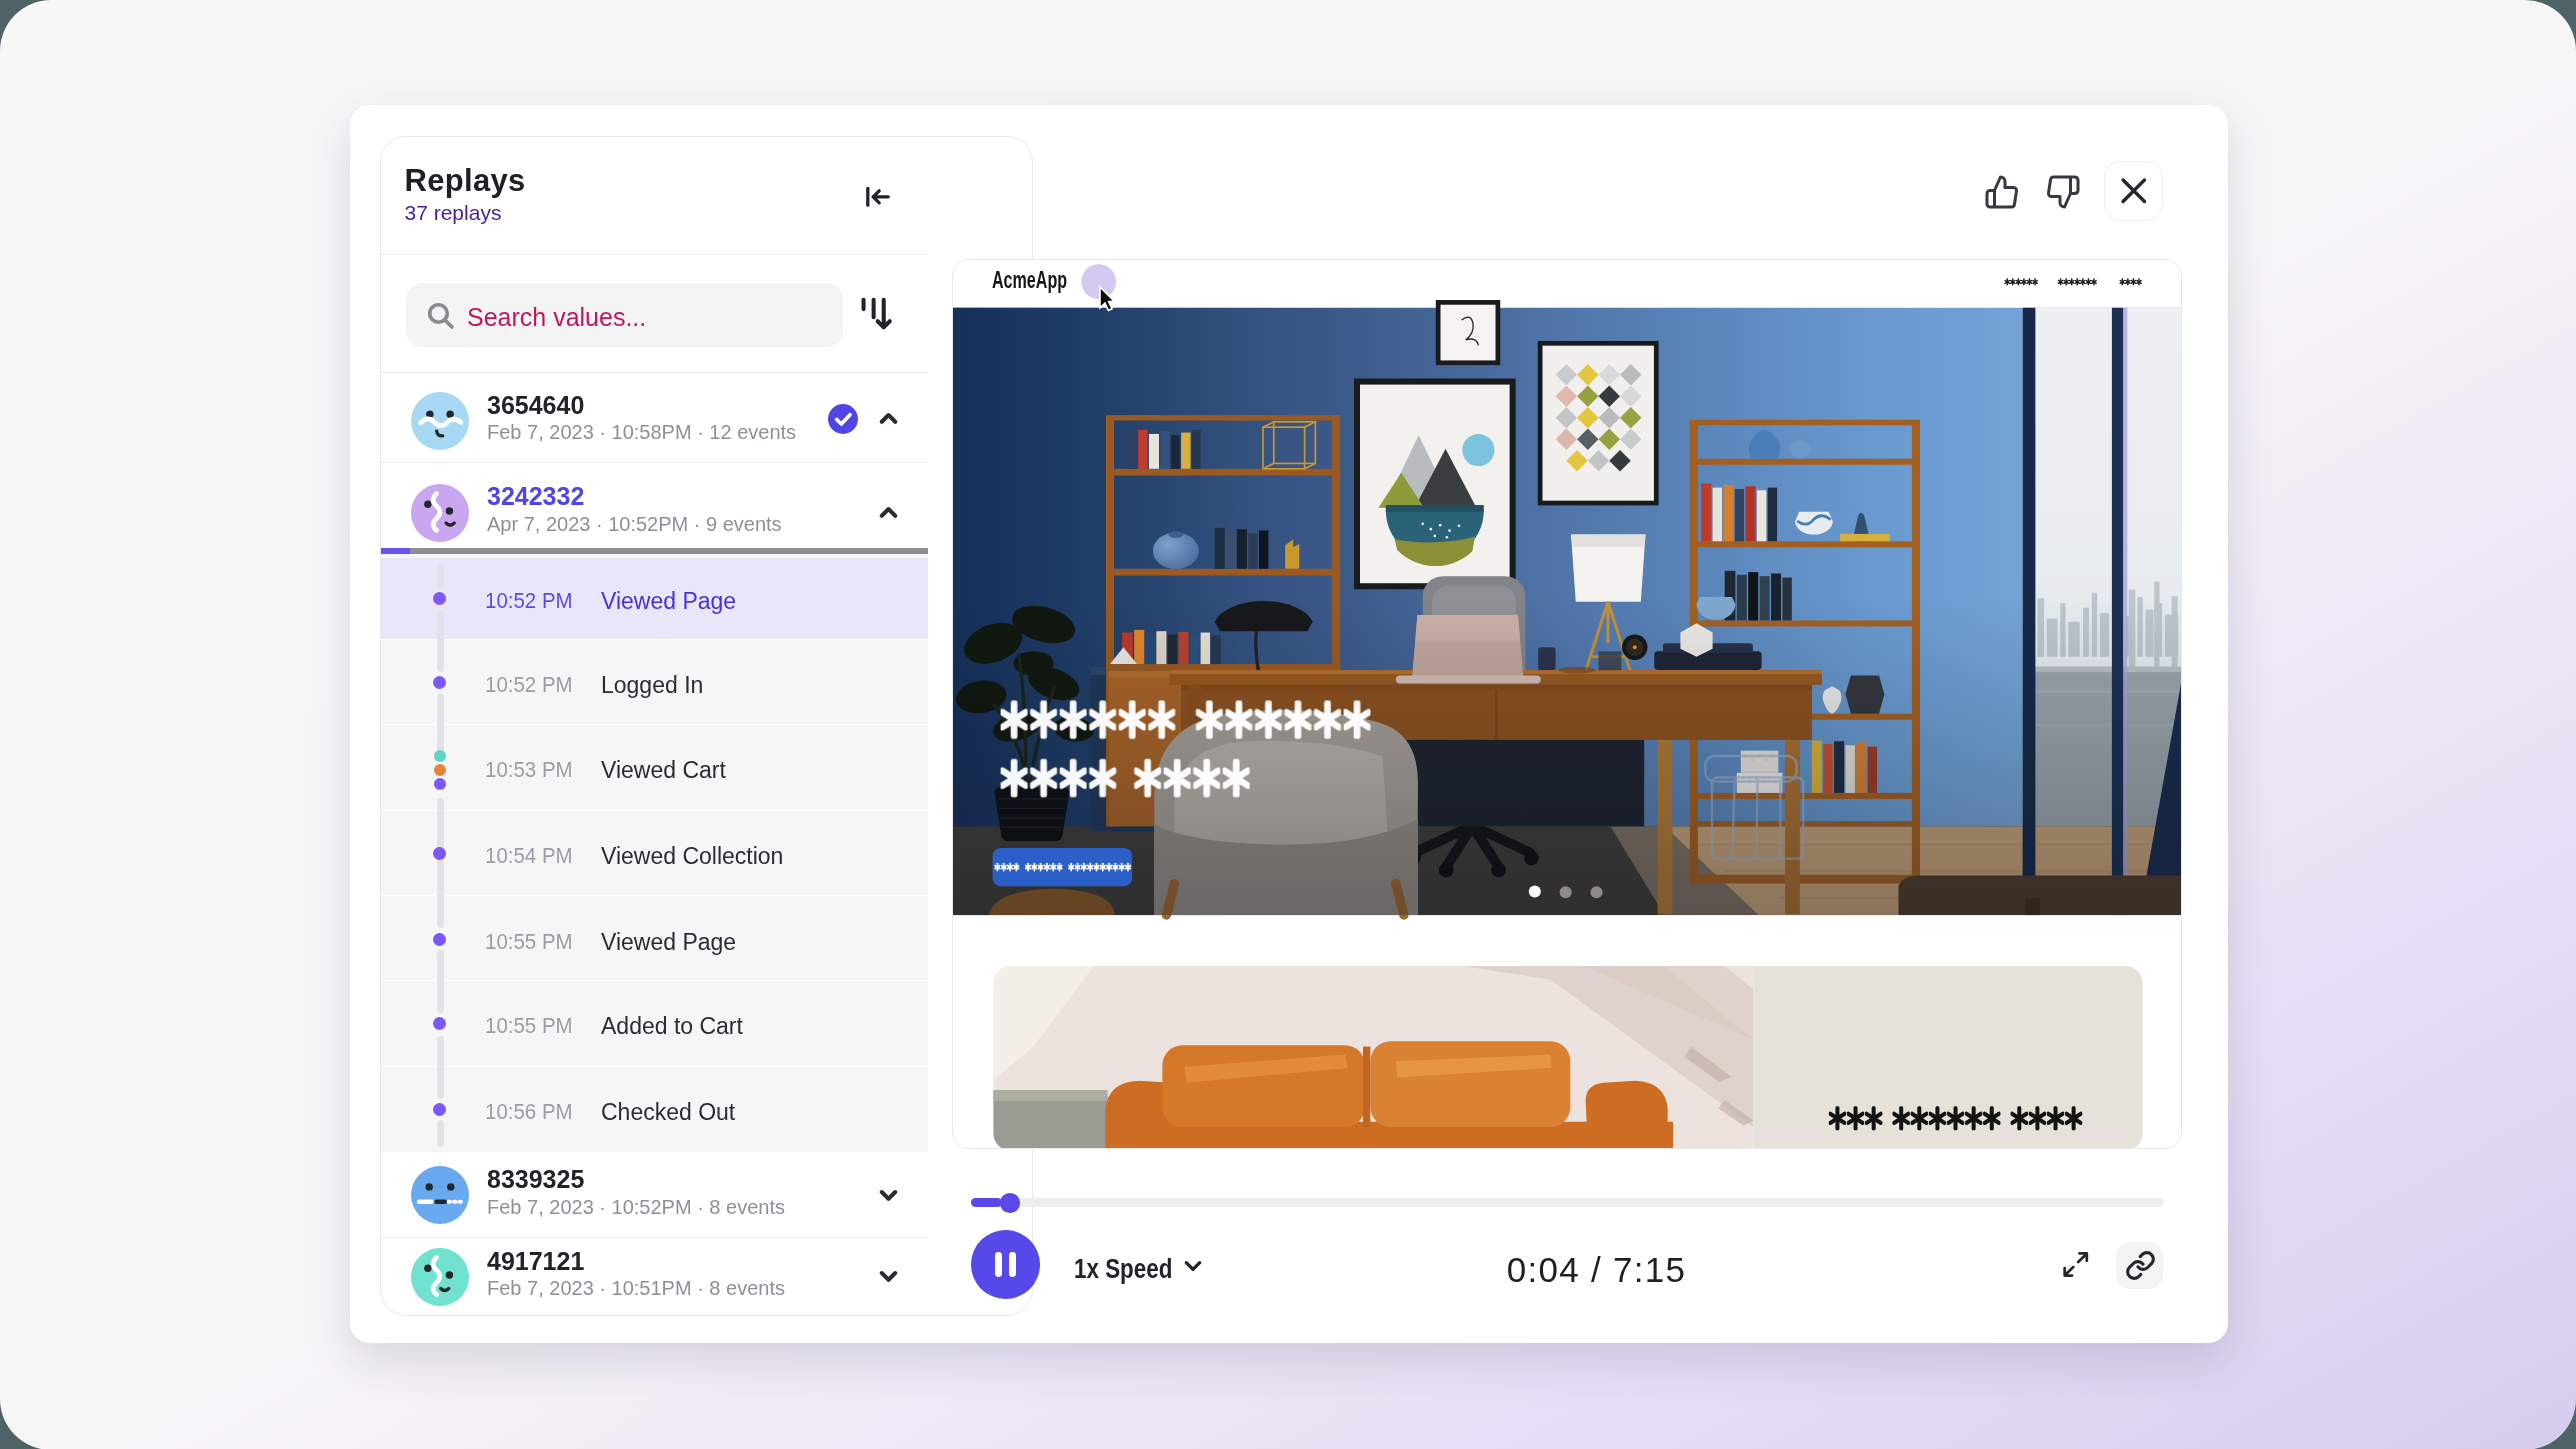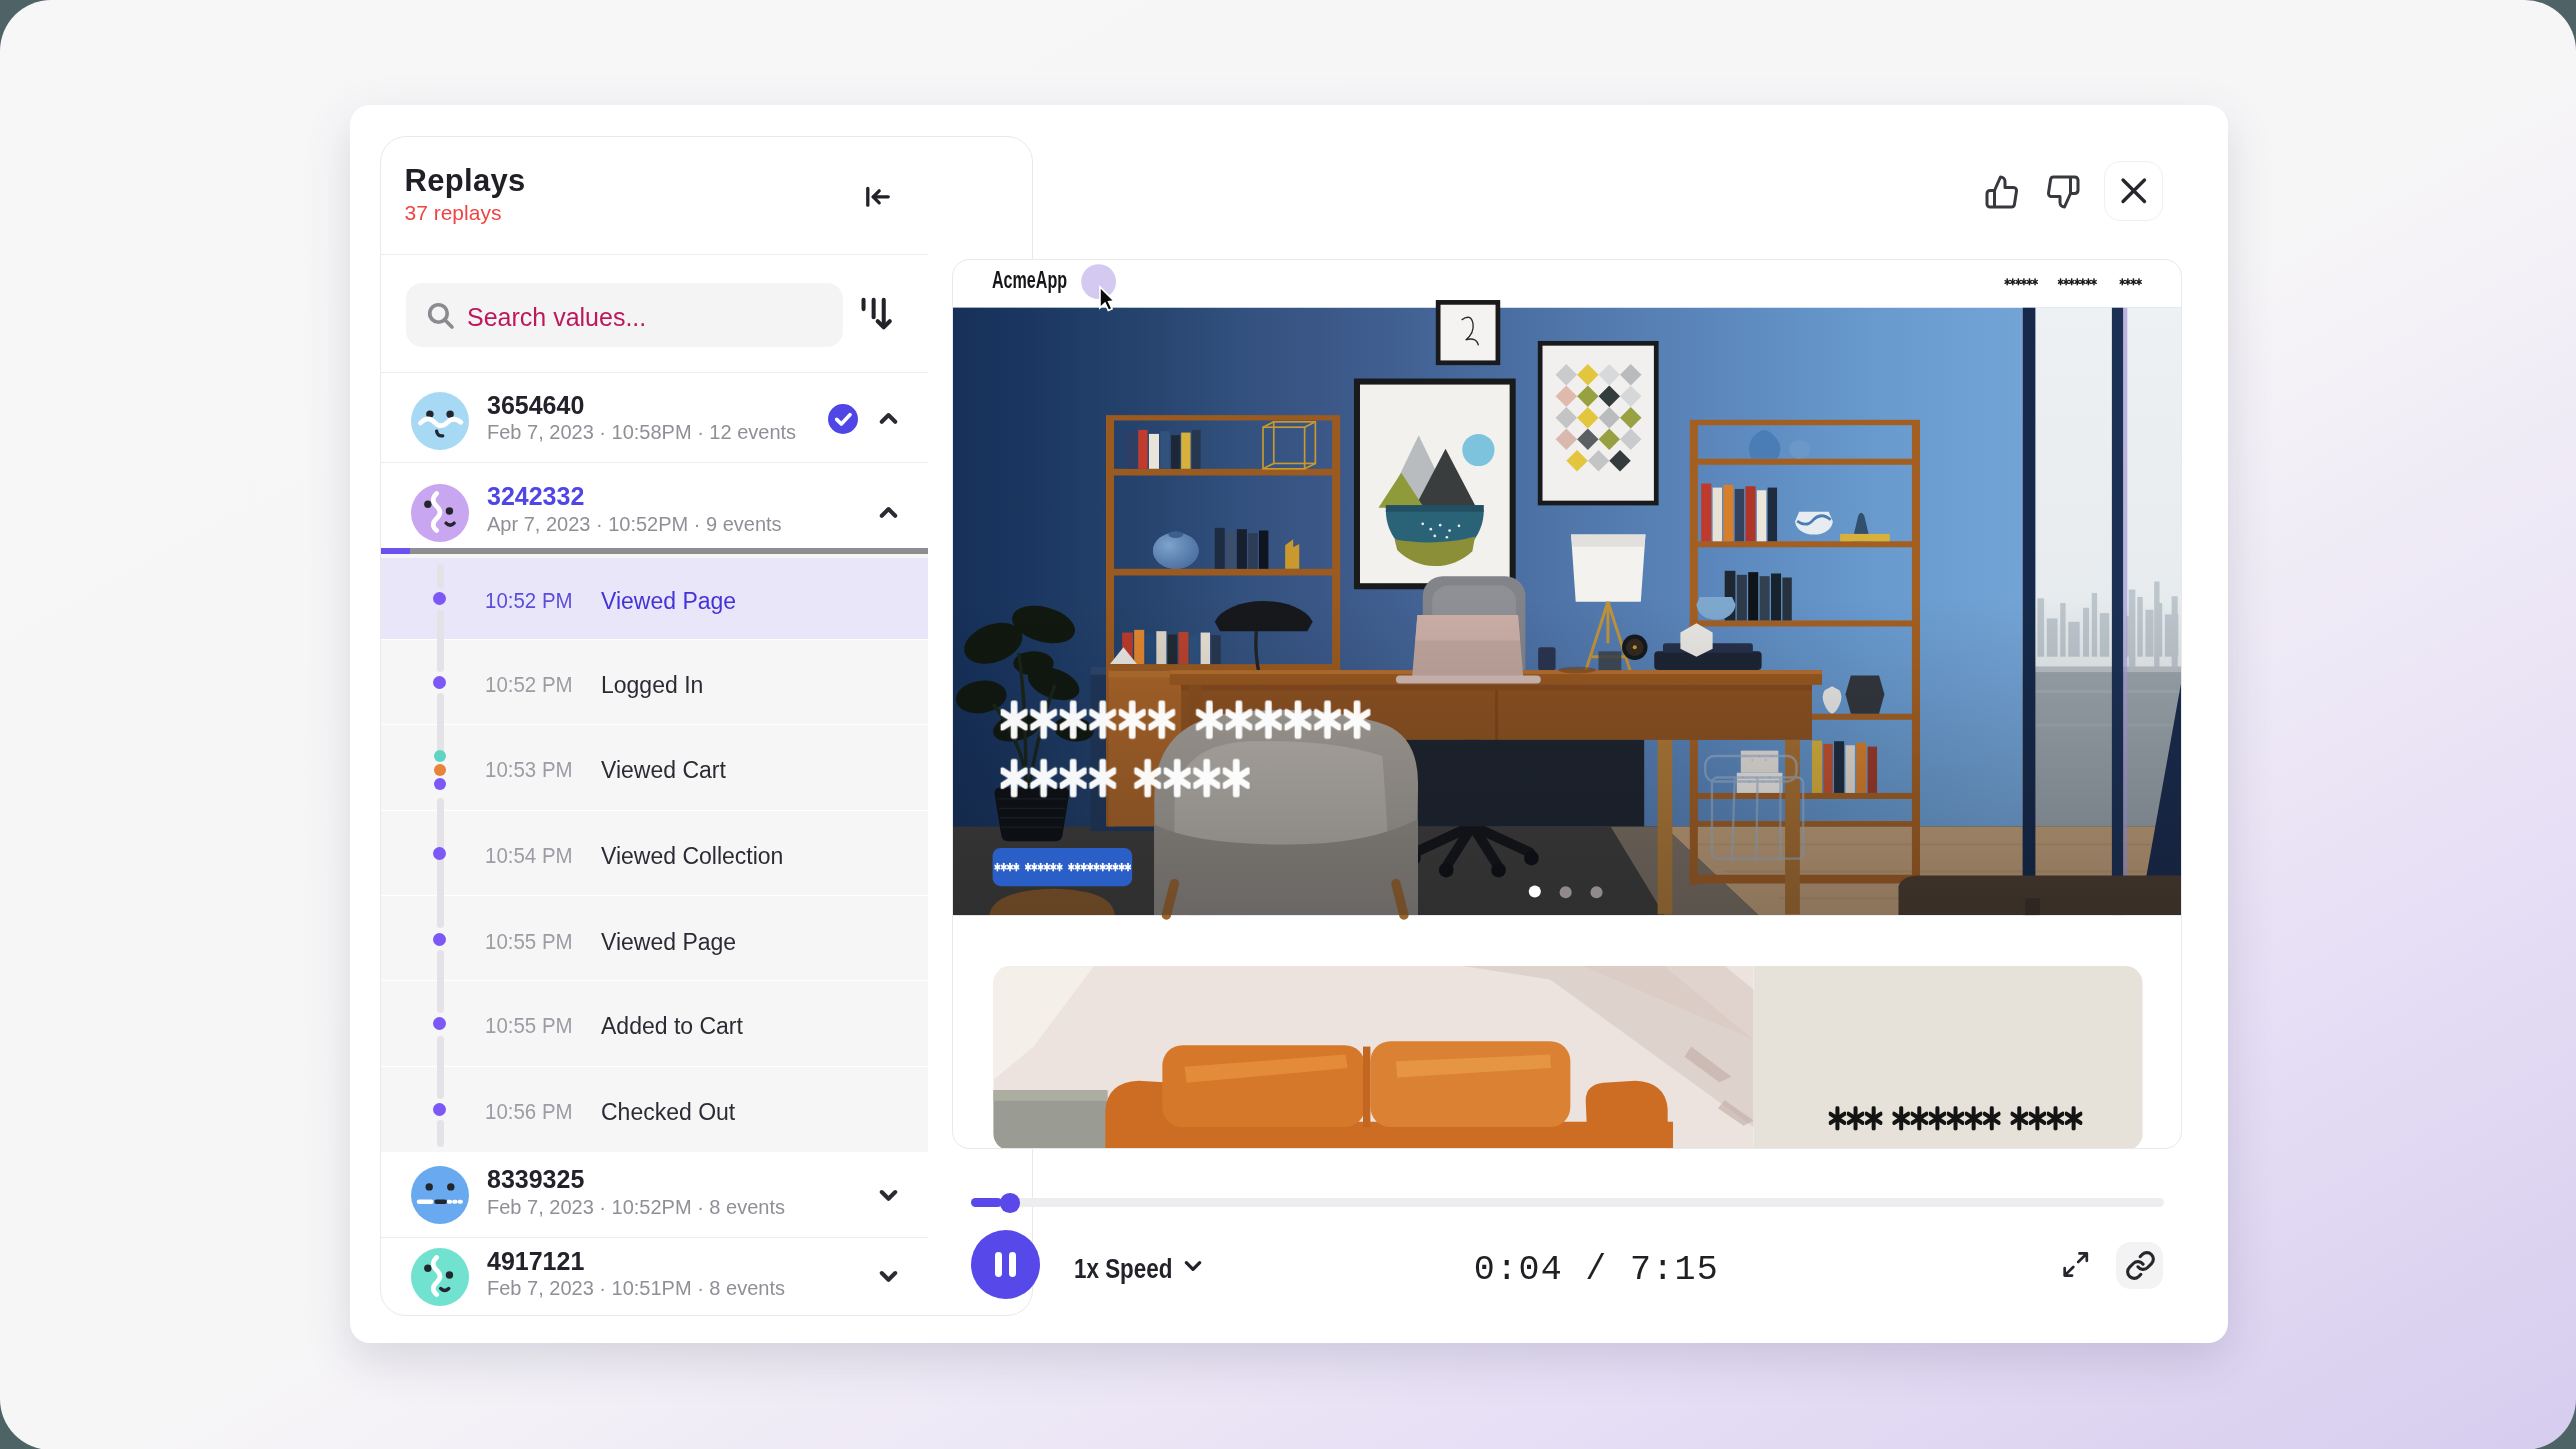--- a/index.html
+++ b/index.html
@@ -1,39 +1,39 @@
 <!DOCTYPE html>
 <html style="font-size:10.7px"><head><meta charset="utf-8"><style>
 *{margin:0;padding:0;box-sizing:border-box}
 html,body{width:2576px;height:1450px;overflow:hidden;background:#4d6366;font-family:"Liberation Sans",sans-serif}
 .abs{position:absolute}
 .page{position:absolute;left:0;top:0;width:2576px;height:1450px;border-radius:51px;background:linear-gradient(to bottom right,#f8f7f8 0%,#f7f6f7 52%,#e6def5 80%,#d6ccee 100%)}
 .card{position:absolute;left:350px;top:105px;width:1878px;height:1238px;background:#fff;border-radius:20px;box-shadow:0 16px 47px rgba(50,50,90,.16)}
 .sidebar{position:absolute;left:380px;top:136px;width:653px;height:1180px;background:#fff;border:1.3px solid #e9e9ec;border-radius:26px;overflow:hidden}
 .hdr-title{position:absolute;left:23.5px;top:25.5px;font-size:31px;font-weight:bold;color:#201f26;letter-spacing:0.3px}
-.hdr-sub{position:absolute;left:23.5px;top:64px;font-size:21px;color:#ef4444}
+.hdr-sub{position:absolute;left:23.5px;top:64px;font-size:21px;color:#4c1d95}
 .div{position:absolute;left:0;width:547px;height:1.3px;background:#ededef}
 .search{position:absolute;left:25px;top:146px;width:437px;height:64px;background:#f4f4f5;border-radius:16px}
 .ph{position:absolute;left:86px;top:166px;font-size:25px;color:#be185d}
 .row-title{position:absolute;font-size:25px;font-weight:bold;color:#232129}
 .row-sub{position:absolute;font-size:20px;color:#8f8f97;white-space:nowrap}
 .evarea{position:absolute;left:0;top:417px;width:547px;height:598px;background:#f6f6f7}
 .evrow{position:absolute;left:0;width:547px;border-bottom:1.3px solid #fff}
 .evt{position:absolute;left:104px;font-size:22px;color:#9c9ca4;transform:scaleX(.93);transform-origin:left top;white-space:nowrap}
 .evn{position:absolute;left:220px;font-size:23px;color:#2b2b33}
 .tl{position:absolute;left:56px;width:6.7px;background:#e4e2e6;border-radius:3.4px}
 .dot{position:absolute;border-radius:50%}
 .panel{position:absolute;left:952px;top:259px;width:1230px;height:890px;background:#fff;border:1.3px solid #e9e9eb;border-radius:17.4px;overflow:hidden}
 .track{position:absolute;left:971px;top:1198px;width:1193px;height:9.4px;background:#ededef;border-radius:4.7px}
 .trackfill{position:absolute;left:971px;top:1198px;width:31px;height:9.4px;background:#5a49e8;border-radius:4.7px}
 .thumb{position:absolute;left:1000px;top:1193px;width:19.5px;height:19.5px;background:#5a49e8;border-radius:50%}
 .pausebtn{position:absolute;left:971px;top:1230px;width:69px;height:69px;background:#5748e9;border-radius:50%}
 .pbar{position:absolute;top:22px;width:7.4px;height:25px;background:#fff;border-radius:3.4px}
 .speed{position:absolute;left:1074px;top:1253px;font-size:28px;font-weight:bold;color:#232229;transform:scaleX(.8);transform-origin:left top;white-space:nowrap}
-.time{position:absolute;left:1469px;top:1250px;width:255px;text-align:center;font-family:Liberation Mono, monospace;font-size:35px;letter-spacing:1.3px;color:#1f1f24;white-space:nowrap}
+.time{position:absolute;left:1469px;top:1250px;width:255px;text-align:center;font-family:Liberation Sans, sans-serif;font-size:35px;letter-spacing:1.3px;color:#1f1f24;white-space:nowrap}
 .linkbtn{position:absolute;left:2116px;top:1242px;width:47px;height:47px;background:#f3f3f4;border-radius:14.8px}
 .closebtn{position:absolute;left:2104px;top:161px;width:59px;height:60px;background:#fff;border:1.3px solid #efeff1;border-radius:16px}
 </style></head><body>
 <div class="page"></div>
 <div class="card"></div>
 
 <div class="sidebar">
   <div class="hdr-title">Replays</div>
   <div class="hdr-sub">37 replays</div>
   <svg class="abs" style="left:479px;top:43px" width="36" height="36" viewBox="0 0 60 60" fill="none" stroke="#232129" stroke-width="5.5" stroke-linecap="round" stroke-linejoin="round">

